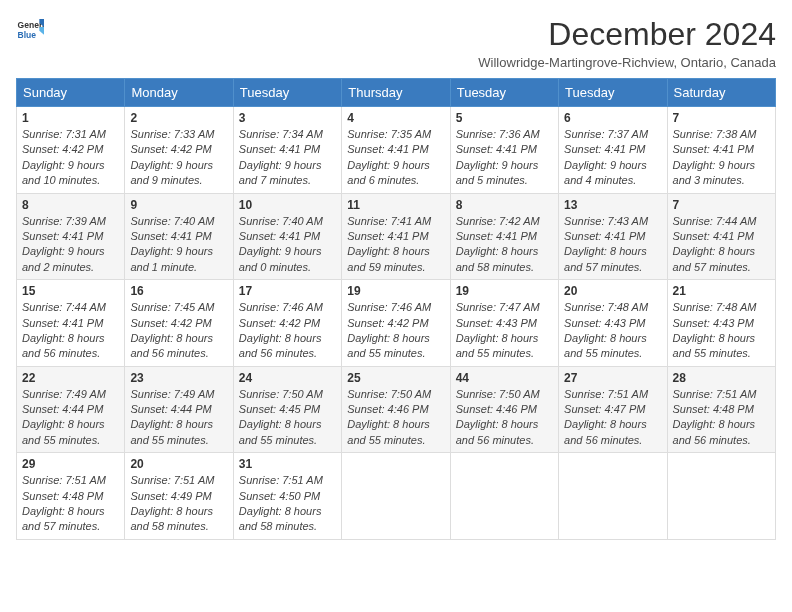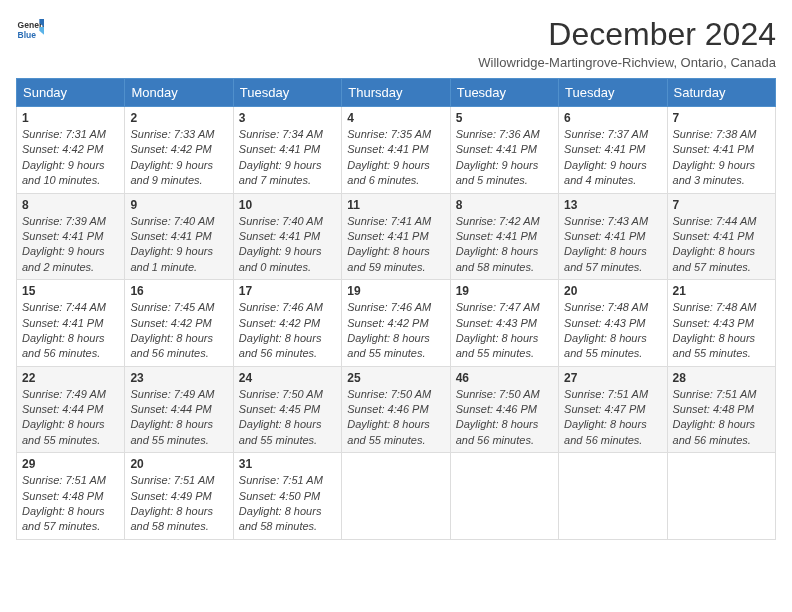--- a/index.html
+++ b/index.html
@@ -213,21 +213,21 @@
         </td>
         <td>
           <span class="day-number">24</span>
           <div class="day-info">Sunrise: 7:50 AM<br>Sunset: 4:45 PM<br>Daylight: 8 hours<br>and 55 minutes.</div>
         </td>
         <td>
           <span class="day-number">25</span>
           <div class="day-info">Sunrise: 7:50 AM<br>Sunset: 4:46 PM<br>Daylight: 8 hours<br>and 55 minutes.</div>
         </td>
         <td>
-          <span class="day-number">46</span>
+          <span class="day-number">44</span>
           <div class="day-info">Sunrise: 7:50 AM<br>Sunset: 4:46 PM<br>Daylight: 8 hours<br>and 56 minutes.</div>
         </td>
         <td>
           <span class="day-number">27</span>
           <div class="day-info">Sunrise: 7:51 AM<br>Sunset: 4:47 PM<br>Daylight: 8 hours<br>and 56 minutes.</div>
         </td>
         <td>
           <span class="day-number">28</span>
           <div class="day-info">Sunrise: 7:51 AM<br>Sunset: 4:48 PM<br>Daylight: 8 hours<br>and 56 minutes.</div>
         </td>

